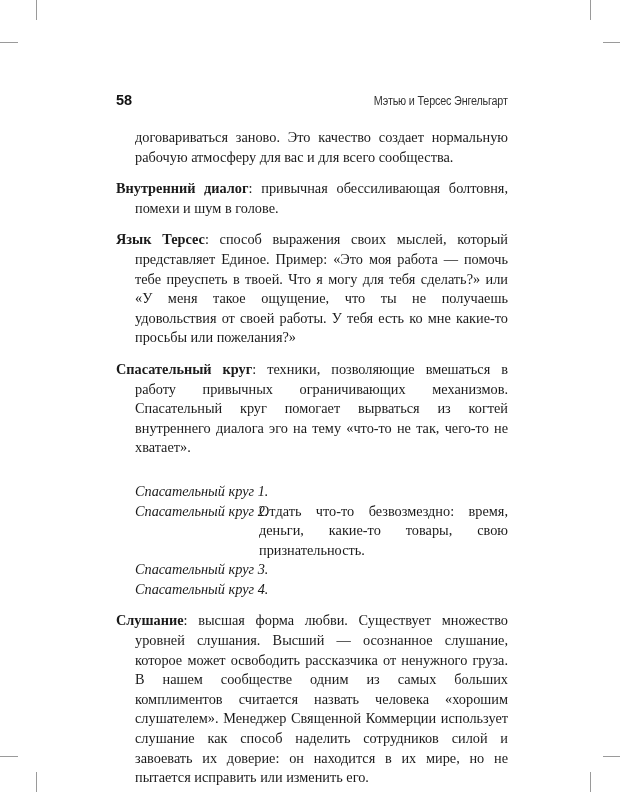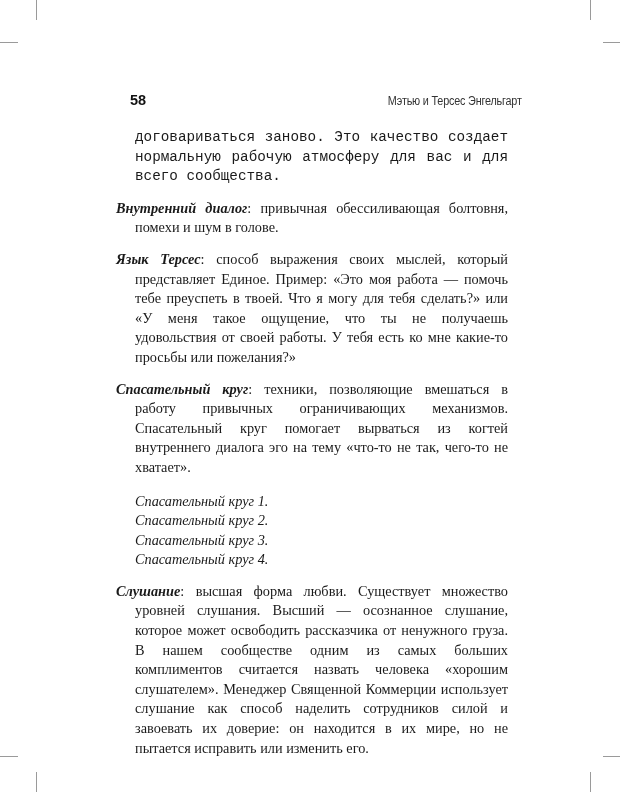--- a/index.html
+++ b/index.html
@@ -1,27 +1,27 @@
 <!DOCTYPE html>
 <html><head>
 <meta charset="utf-8">
 <style>
   html, body { margin:0; padding:0; background:#ffffff; }
   body { width:620px; height:792px; position:relative; overflow:hidden;
          font-family:"Liberation Serif","DejaVu Serif",serif; color:#1a1a1a; }
   .crop { position:absolute; background:#9a9a9a; }
-  .header { position:absolute; top:92px; left:116px; width:392px; height:20px;margin-left:14px; }
+  .header { position:absolute; top:92px; left:116px; width:392px; height:20px; }
   .pnum { position:absolute; left:0; top:0; font-family:"Liberation Sans",sans-serif;
           font-weight:bold; font-size:14.5px; color:#111; }
   .running { position:absolute; right:0; top:2px; font-family:"Liberation Sans",sans-serif;
              font-size:12px; color:#333; letter-spacing:-0.2px; transform:scaleX(0.9); transform-origin:right; }
   .body { position:absolute; top:128px; left:116px; width:392px; font-size:14.3px; line-height:19.6px; }
   .para { text-align:justify; margin:0 0 12px 0; padding-left:19px; text-indent:-19px; }
-  .cont { text-align:justify; margin:0 0 12px 0; padding-left:19px;font-family:Liberation Mono, monospace; }
-  .term { font-weight:bold; font-style:italic; }
+  .cont { text-align:justify; margin:0 0 12px 0; padding-left:19px; }
+  .term { font-weight:bold; }
   .circles { margin:-2px 0 12px 19px; }
   .circle-row { display:flex; }
   .circle-label { width:124px; flex:none; font-style:italic; white-space:nowrap; }
   .circle-text { flex:1; text-align:justify; }
 </style>
 </head>
 <body>
 
 <div class="crop" style="left:36px;top:0;width:1px;height:20px;"></div>
 <div class="crop" style="left:590px;top:0;width:1px;height:20px;"></div>
@@ -37,28 +37,29 @@
   <span class="running">Мэтью и Терсес Энгельгарт</span>
 </div>
 
 <div class="body">
   <p class="cont">договариваться заново. Это качество создает нормальную рабочую атмосферу для вас и для всего сообщества.</p>
 
   <p class="para"><span class="term">Внутренний диалог</span><span>: привычная обессиливающая болтовня, помехи и шум в голове.</span></p>
 
   <p class="para"><span class="term">Язык Терсес</span><span>: способ выражения своих мыслей, который представляет Единое. Пример: «Это моя работа — помочь тебе преуспеть в твоей. Что я могу для тебя сделать?» или «У меня такое ощущение, что ты не получаешь удовольствия от своей работы. У тебя есть ко мне какие-то просьбы или пожелания?»</span></p>
 
-  <p class="para" style="margin-bottom:16px;"><span class="term">Спасательный круг</span><span>: техники, позволяющие вмешаться в работу привычных ограничивающих механизмов. Спасательный круг помогает вырваться из когтей внутреннего диалога эго на тему «что-то не так, чего-то не хватает».</span></p>
+  <p class="para" style="margin-bottom:26px;"><span class="term">Спасательный круг</span><span>: техники, позволяющие вмешаться в работу привычных ограничивающих механизмов. Спасательный круг помогает вырваться из когтей внутреннего диалога эго на тему «что-то не так, чего-то не хватает».</span></p>
 
   <div class="circles">
     <div class="circle-row">
       <span class="circle-label">Спасательный круг 1.</span>
     </div>
     <div class="circle-row">
       <span class="circle-label">Спасательный круг 2.</span>
+      <span class="circle-text">Отдать что-то безвозмездно: время, деньги, какие-то товары, свою признательность.</span>
     </div>
     <div class="circle-row">
       <span class="circle-label">Спасательный круг 3.</span>
     </div>
     <div class="circle-row">
       <span class="circle-label">Спасательный круг 4.</span>
     </div>
   </div>
 
   <p class="para"><span class="term">Слушание</span><span>: высшая форма любви. Существует множество уровней слушания. Высший — осознанное слушание, которое может освободить рассказчика от ненужного груза. В нашем сообществе одним из самых больших комплиментов считается назвать человека «хорошим слушателем». Менеджер Священной Коммерции использует слушание как способ наделить сотрудников силой и завоевать их доверие: он находится в их мире, но не пытается исправить или изменить его.</span></p>

